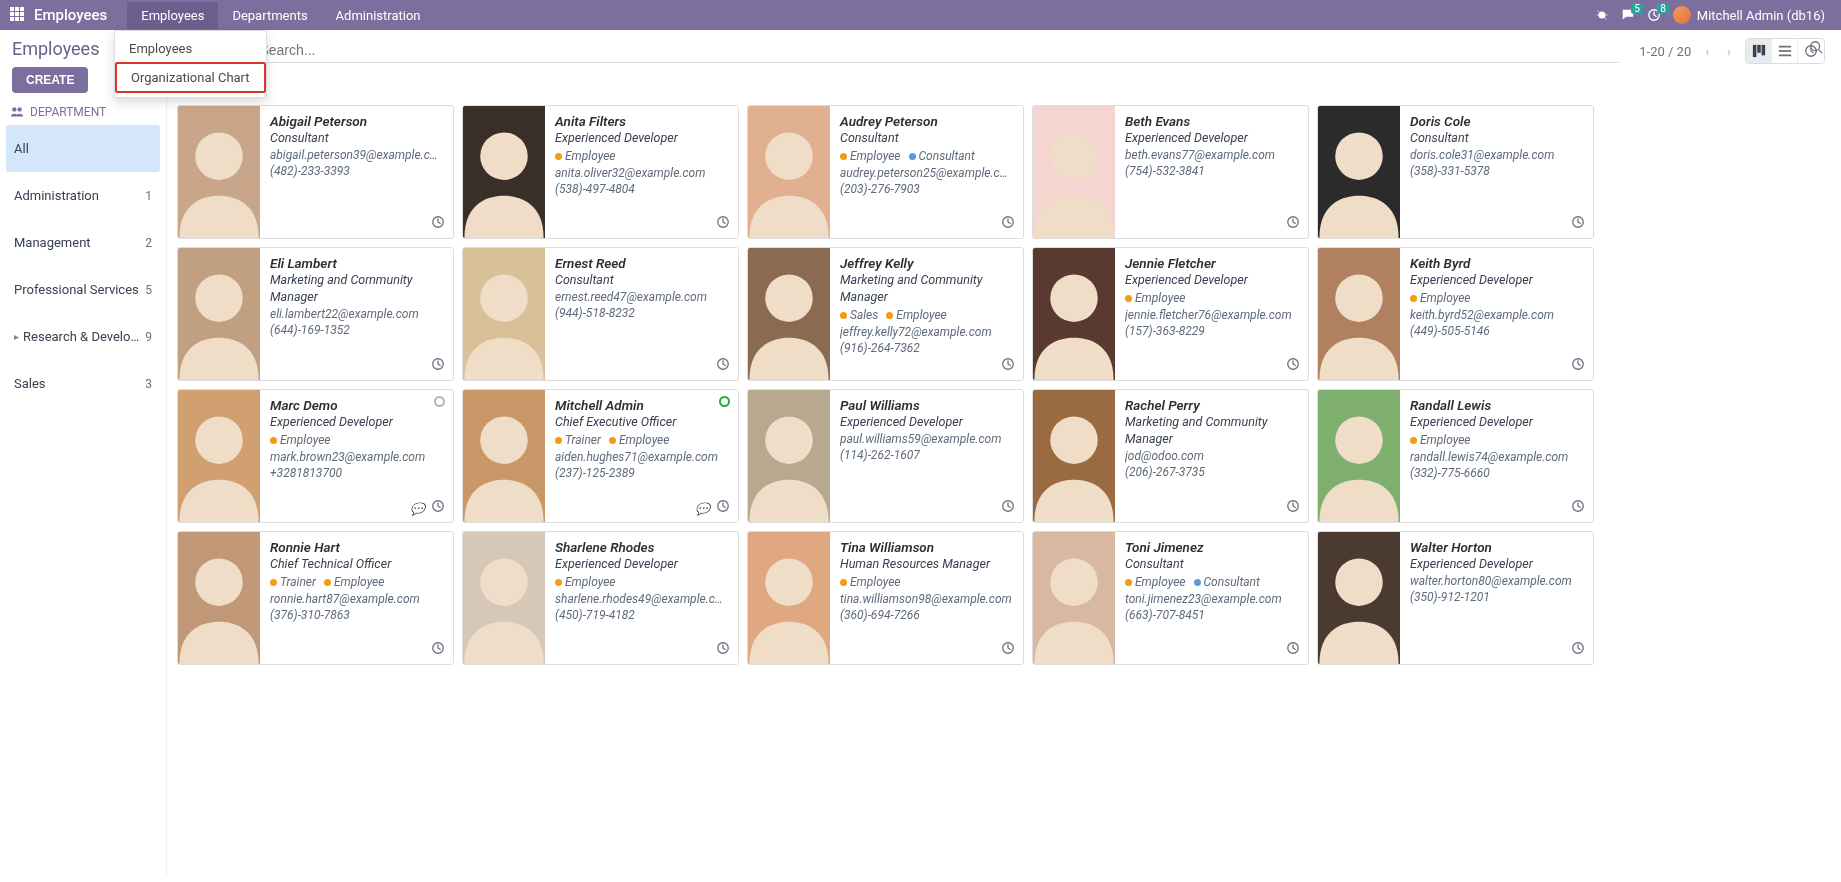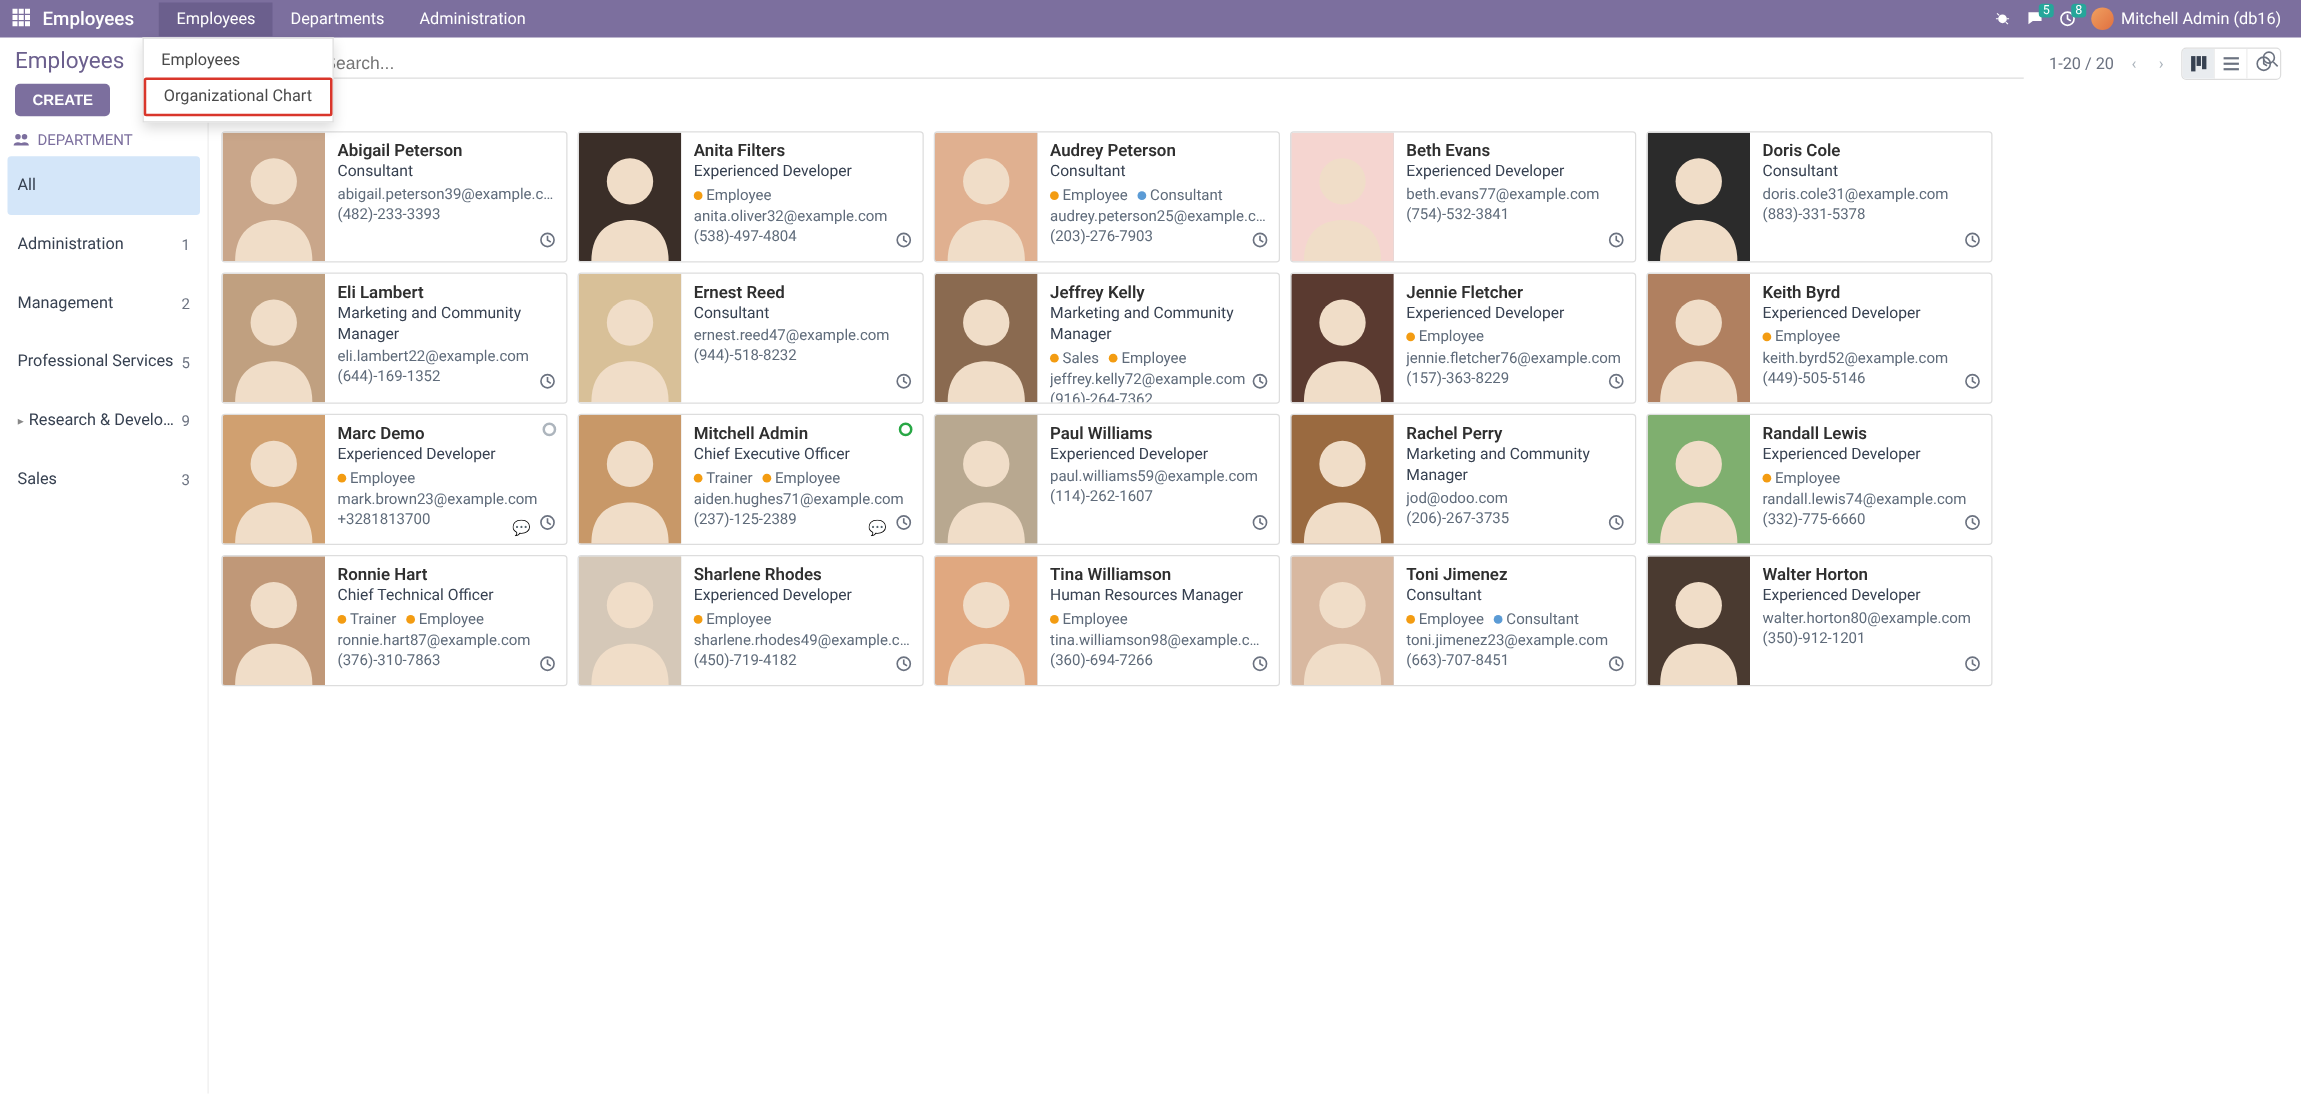--- a/index.html
+++ b/index.html
@@ -46,21 +46,21 @@
   .sidebar-hdr { display:flex; align-items:center; gap:6px; color:#7c6f9e; font-weight:400; font-size:12px; text-transform:uppercase; margin-bottom:6px; padding-left:4px; }
   .sidebar-item { display:flex; justify-content:space-between; align-items:center; padding:16px 8px; font-size:13px; cursor:pointer; border-radius:3px; white-space:nowrap; overflow:hidden; }
   .sidebar-item .lbl { overflow:hidden; text-overflow:ellipsis; }
   .sidebar-item.sel { background:#d4e6f9; }
   .sidebar-item .cnt { color:#6b7280; font-size:12px; }
   .sidebar-item .chev { color:#888; font-size:10px; margin-right:4px; flex-shrink:0; }
   .sidebar-item .left-part { display:flex; align-items:center; overflow:hidden; }
   
   
   .kanban { flex:1; padding:8px 10px; overflow:auto; display:grid; grid-template-columns:repeat(5, 277px); gap:8px; align-content:start; }
-  .card { border:1px solid #ddd; border-radius:3px; display:flex; height:105px; overflow:hidden; font-size:12.5px; position:relative; cursor:pointer; }
+  .card { border:1px solid #ddd; border-radius:3px; display:flex; height:134px; overflow:hidden; font-size:12.5px; position:relative; cursor:pointer;font-style:italic; }
   .card .photo { width:82px; height:100%; background:#d0d0d0; flex-shrink:0; display:flex; align-items:center; justify-content:center; overflow:hidden; }
   .card .photo svg { width:100%; height:100%; }
   .card .body { padding:6px 10px 4px 10px; flex:1; overflow:hidden; line-height:1.35; }
   .card .name { font-weight:600; color:#2f2f2f; font-size:13.5px; }
   .card .role { color:#374151; }
   .card .tags { margin:1px 0; font-size:12px; }
   .tag-dot { display:inline-block; width:7px; height:7px; border-radius:50%; margin-right:3px; vertical-align:middle; }
   .tag-orange { background:#f39c12; }
   .tag-blue { background:#5b9bd5; }
   .tag-name { color:#5f6b7a; margin-right:8px; }
@@ -303,21 +303,21 @@
           <svg viewBox="0 0 80 100" preserveAspectRatio="xMidYMid slice">
             <rect width="80" height="100" fill="#2b2b2b"></rect>
             <circle cx="40" cy="38" r="18" fill="#f0ddc8"></circle>
             <path d="M10 100 C10 72 30 68 40 68 C50 68 70 72 70 100 Z" fill="#f0ddc8"></path>
           </svg>
         </div>
         <div class="body">
           <div class="name">Doris Cole</div>
           <div class="role">Consultant</div>
           <div class="email">doris.cole31@example.com</div>
-          <div class="phone">(883)-331-5378</div>
+          <div class="phone">(358)-331-5378</div>
         </div>
         <div class="clock"><svg width="14" height="14" viewBox="0 0 16 16" fill="none" stroke="#6b7280" stroke-width="1.5">
             <circle cx="8" cy="8" r="6"></circle>
             <path d="M8 4v4l3 2"></path>
           </svg></div>
       </div>
       <div class="card">
         <div class="photo">
           <svg viewBox="0 0 80 100" preserveAspectRatio="xMidYMid slice">
             <rect width="80" height="100" fill="#c0a080"></rect>

